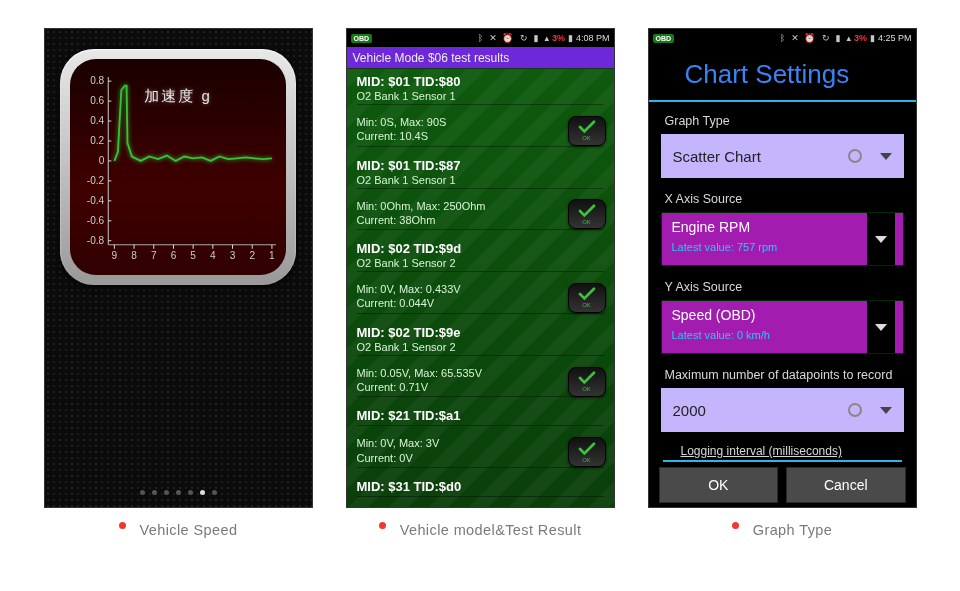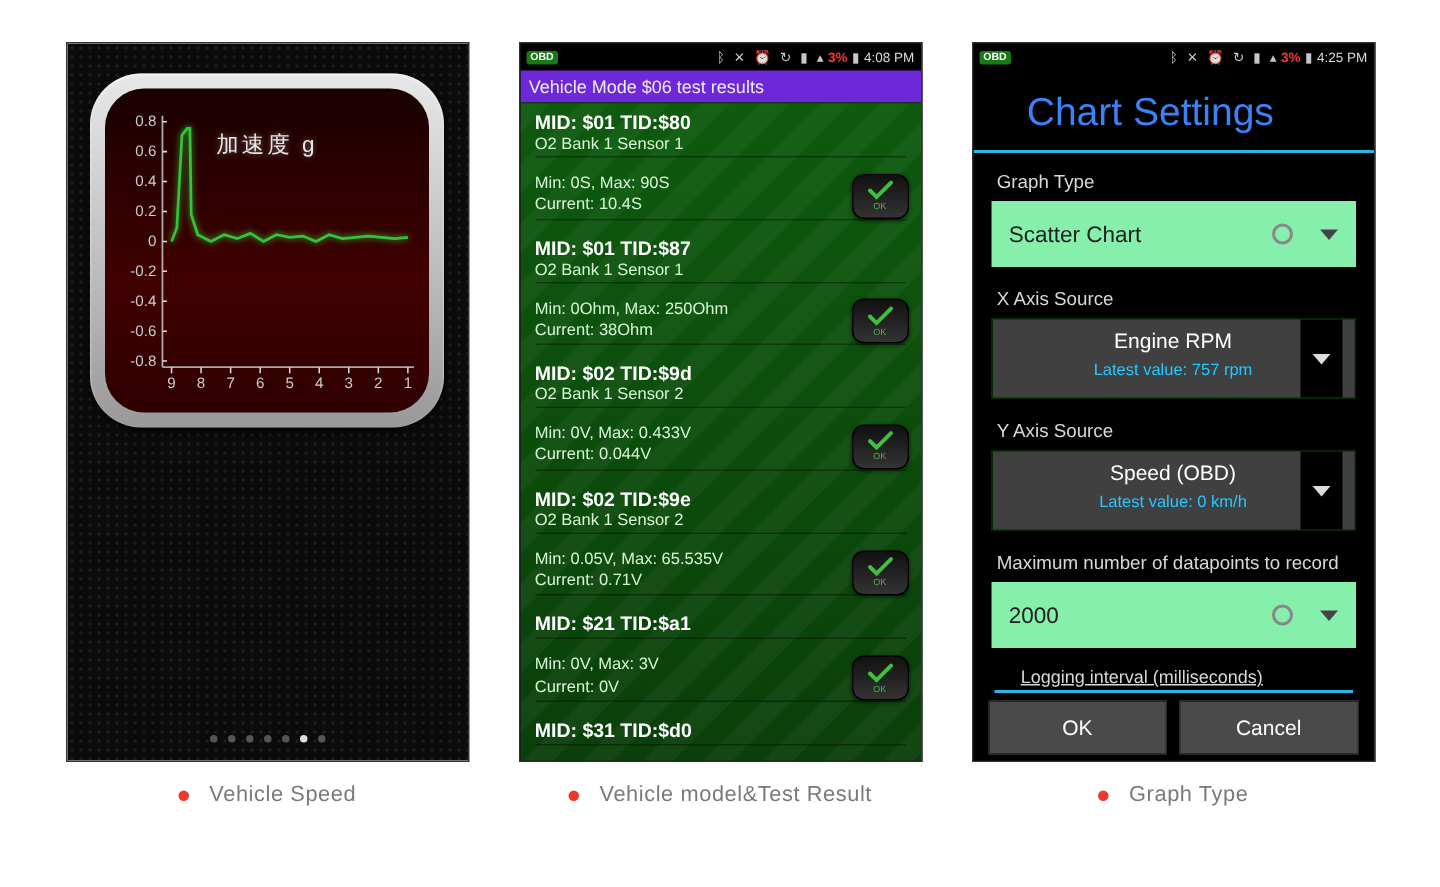--- a/index.html
+++ b/index.html
@@ -144,46 +144,45 @@
   }
   .p3-title{
     font-size:26px; color:#3b82f6;
     padding:12px 16px 10px 16px;
     margin-left:20px;
   }
   .divider-cyan{height:2px;background:#2cb6e6;margin:0 0 6px 0;}
   .section-lbl{color:#d8d8d8;font-size:12.5px;padding:6px 16px 4px 16px;}
   .selector{
     margin:2px 12px 8px 12px;
-    background:#86efac;
+    background:#c4b5fd;
     height:44px;
     display:flex;align-items:center;
     padding:0 12px;
     color:#222;
     font-size:15px;
     position:relative;
   }
   .selector .radio{
     margin-left:auto;
     width:14px;height:14px;border:2px solid #888;border-radius:50%;
     margin-right:18px;
   }
   .selector .caret{
     width:0;height:0;border-left:6px solid transparent;border-right:6px solid transparent;
     border-top:7px solid #444;
   }
   .source-box{
     margin:2px 12px 8px 12px;
-    background:#404040;
+    background:#a21caf;
     border:1px solid #022a02;
     height:54px;
     position:relative;
     padding:6px 10px;
     color:#fff;
-    text-align:center;
   }
   .source-name{font-size:14px;color:#fff;}
   .source-latest{font-size:11px;color:#27c7ff;margin-top:6px;}
   .source-box .caret-blk{
     position:absolute; right:8px; top:0; bottom:0;
     width:28px; background:#000;
     display:flex;align-items:center;justify-content:center;
   }
   .source-box .caret-blk span{
     width:0;height:0;border-left:6px solid transparent;border-right:6px solid transparent;
@@ -202,21 +201,21 @@
   }
 
   
   .captions{
     display:flex; gap:33px;
     padding:14px 40px 0 40px;
     justify-content:center;
   }
   .caption{
     width:269px;
-    display:flex; align-items:center; justify-content:center;
+    display:flex; align-items:flex-start; justify-content:center;
     color:#7a7a7a; font-size:14.5px;
     letter-spacing:.4px;
   }
   .caption .bullet{
     width:7px;height:7px;border-radius:50%;background:#ef3a2b;margin-right:14px;
   }
 </style>
 </head>
 <body>
 

